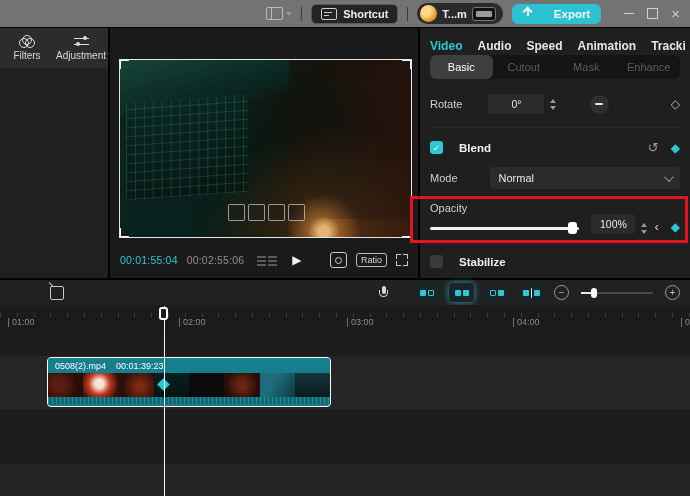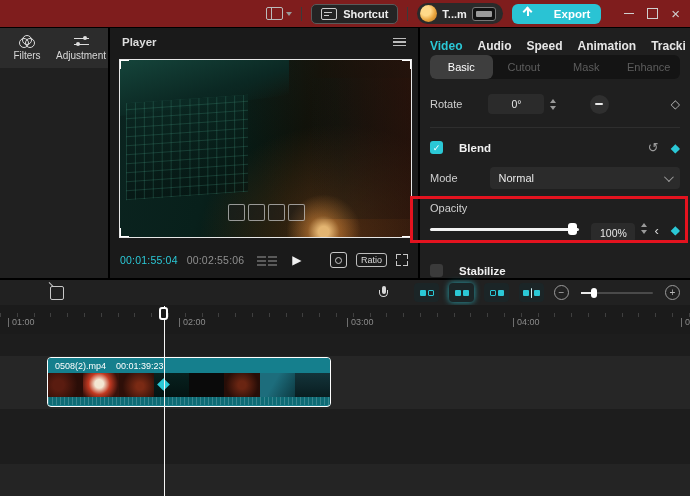--- a/index.html
+++ b/index.html
@@ -1,20 +1,20 @@
 <!DOCTYPE html>
 <html><head>
 <meta charset="utf-8">
 <style>
   html,body{margin:0;padding:0;background:#000;}
   .app{position:relative;width:690px;height:496px;background:#000;overflow:hidden;
        font-family:"Liberation Sans","DejaVu Sans",sans-serif;color:#e8e8e8;
        -webkit-font-smoothing:antialiased;}
   
-  .titlebar{position:absolute;left:0;top:0;width:690px;height:27px;background:#7f1d1d;
+  .titlebar{position:absolute;left:0;top:0;width:690px;height:27px;background:#737373;
             display:flex;align-items:center;}
   .tb-title{position:absolute;left:352px;top:0;height:27px;display:flex;align-items:center;
             font-size:12px;font-weight:bold;color:#f0f0f0;}
   .tb-right{position:absolute;right:4px;top:0;height:27px;display:flex;align-items:center;gap:9px;}
   .layout-btn{display:flex;align-items:center;gap:3px;}
   .layout-glyph{width:15px;height:11px;border:1.3px solid #bbb;border-radius:2px;position:relative;}
   .layout-glyph::before{content:"";position:absolute;left:4px;top:0;bottom:0;width:1.3px;background:#bbb;}
   .caret-down{width:0;height:0;border-left:3.5px solid transparent;border-right:3.5px solid transparent;border-top:4px solid #999;}
   .tb-divider{width:1px;height:14px;background:#3a3a3a;}
   .shortcut-btn{display:flex;align-items:center;gap:6px;border:1px solid #5a5a5a;border-radius:5px;
@@ -128,21 +128,21 @@
   .checkbox.unchecked{background:#3b3b3b;color:transparent;}
   .check-label{font-size:11.5px;font-weight:bold;color:#f0f0f0;margin-left:16px;}
   .reset-icon{margin-left:auto;color:#9a9a9a;font-size:13px;}
   .kf-filled{color:#2bc8d6;font-size:12px;margin-left:12px;}
   .mode-row{margin-top:12px;}
   .dropdown{margin-left:32px;flex:1;height:22px;background:#2b2b2b;border-radius:4px;display:flex;
             align-items:center;padding:0 9px;font-size:11px;color:#e8e8e8;}
   .chev-down{margin-left:auto;width:6px;height:6px;border-right:1.4px solid #9a9a9a;border-bottom:1.4px solid #9a9a9a;
              transform:rotate(45deg) translateY(-2px);}
   .opacity-block{margin-top:13px;}
-  .opacity-controls{margin-top:9px;display:flex;align-items:flex-start;}
+  .opacity-controls{display:flex;align-items:flex-end;}
   .slider{position:relative;flex:1;height:12px;}
   .slider .track{position:absolute;left:0;right:0;top:5px;height:2.5px;background:#f2f2f2;border-radius:2px;}
   .slider .thumb{position:absolute;right:2px;top:0;width:9px;height:12px;background:#fff;border-radius:3px;}
   .value-field{margin-left:12px;width:44px;height:20px;background:#2b2b2b;border-radius:4px;
                font-size:10.5px;color:#e8e8e8;display:flex;align-items:center;justify-content:center;}
   .collapse-chev{margin-left:7px;color:#d8d8d8;font-size:13px;}
   .stabilize-row{margin-top:21px;}
   .red-highlight{position:absolute;left:410px;top:196px;width:278px;height:47px;border:3px solid #e4131f;
                  box-sizing:border-box;z-index:30;pointer-events:none;}
   
@@ -247,28 +247,20 @@
         <span class="adjust-glyph">
             <i></i>
             <i></i>
           </span>
         <span class="lbl">Adjustment</span>
       </div>
     </div>
   </div>
 
   <div class="player-panel">
-    <div class="player-header">
-      <span class="player-title">Player</span>
-      <span class="hamburger">
-          <i></i>
-          <i></i>
-          <i></i>
-        </span>
-    </div>
     <div class="stage">
       <div class="scene"></div>
       <div class="slab"></div>
       <div class="cage"></div>
       <div class="corridor"></div>
       <div class="hotbar">
         <span class="slot"></span>
           <span class="slot"></span>
           <span class="slot"></span>
           <span class="slot"></span>

